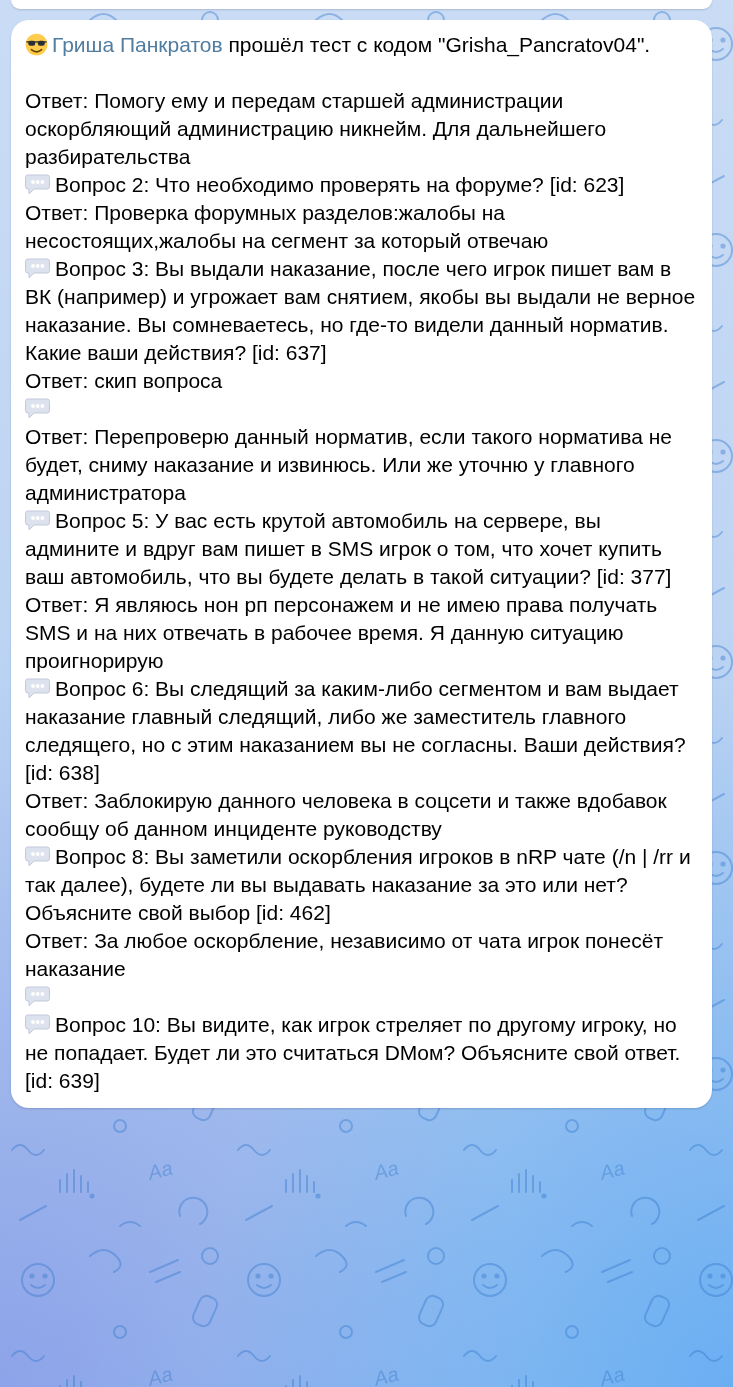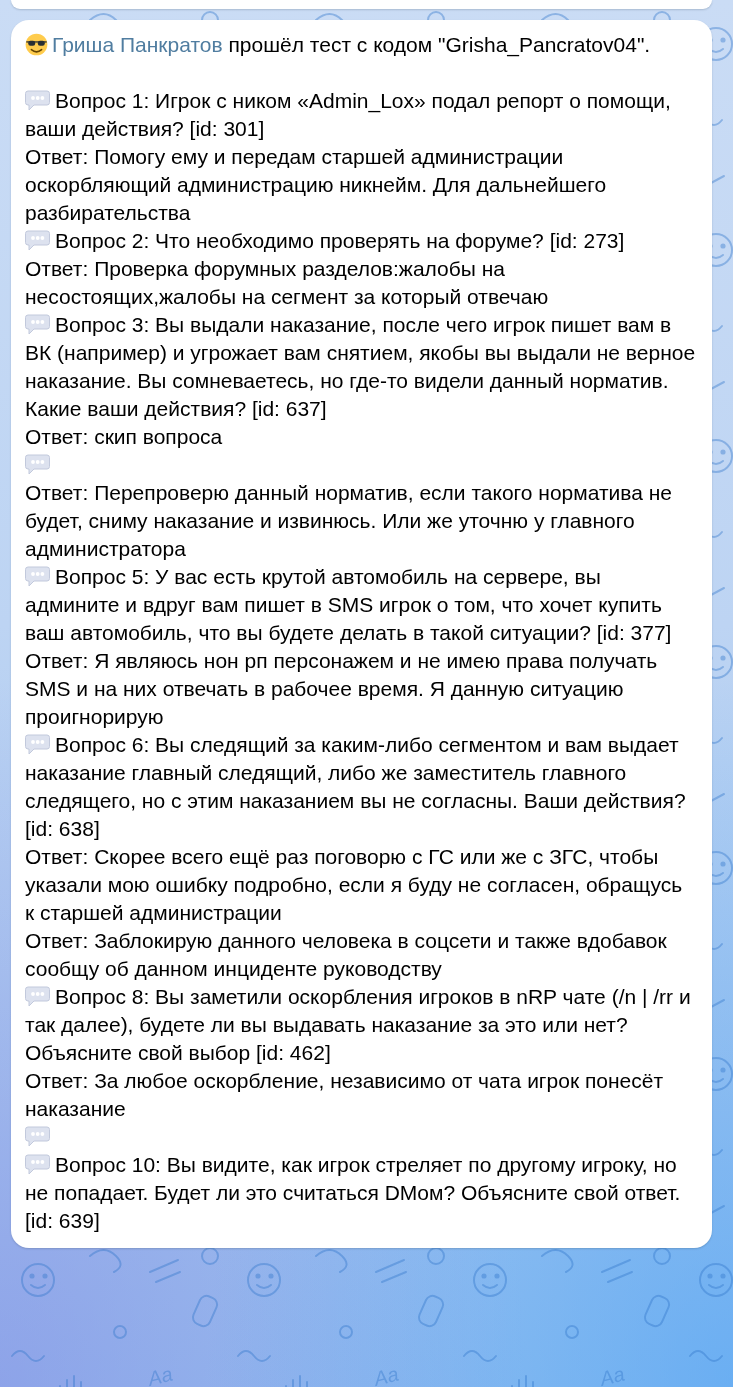--- a/index.html
+++ b/index.html
@@ -68,37 +68,29 @@
       <path d="M2 13 h32 v2 h-32 z" fill="#292F33"></path>
       <rect x="5" y="12" width="11" height="8" rx="3.5" fill="#292F33"></rect>
       <rect x="20" y="12" width="11" height="8" rx="3.5" fill="#292F33"></rect>
       <path d="M10 26 q8 7 16 0" fill="none" stroke="#664500" stroke-width="2.4" stroke-linecap="round"></path>
     </svg><a class="mention">Гриша Панкратов</a><span> прошёл тест с кодом "Grisha_Pancratov04".</span>
   </p>
 
   <div class="gap"></div>
 
   <div>
-  <div class="qa-q">
-    <svg class="balloon-svg" width="25" height="21" viewBox="0 0 25 21">
-      <path d="M3 1 h19 a2.5 2.5 0 0 1 2.5 2.5 v9 a2.5 2.5 0 0 1 -2.5 2.5 h-13 l-5 5 v-5 h-1 a2.5 2.5 0 0 1 -2.5 -2.5 v-9 A2.5 2.5 0 0 1 3 1 z" fill="#dde2ef" stroke="#c2c9dc" stroke-width="1"></path>
-      <circle cx="8" cy="8" r="1.9" fill="#ffffff"></circle>
-      <circle cx="12.7" cy="8" r="1.9" fill="#ffffff"></circle>
-      <circle cx="17.4" cy="8" r="1.9" fill="#ffffff"></circle>
-    </svg><span>Вопрос 1: Игрок с ником «Admin_Lox» подал репорт о помощи, ваши действия? [id: 301]</span>
-  </div>
   <div class="qa-a"><span>Ответ: Помогу ему и передам старшей администрации оскорбляющий администрацию никнейм. Для дальнейшего разбирательства</span></div>
 
   <div class="qa-q">
     <svg class="balloon-svg" width="25" height="21" viewBox="0 0 25 21">
       <path d="M3 1 h19 a2.5 2.5 0 0 1 2.5 2.5 v9 a2.5 2.5 0 0 1 -2.5 2.5 h-13 l-5 5 v-5 h-1 a2.5 2.5 0 0 1 -2.5 -2.5 v-9 A2.5 2.5 0 0 1 3 1 z" fill="#dde2ef" stroke="#c2c9dc" stroke-width="1"></path>
       <circle cx="8" cy="8" r="1.9" fill="#ffffff"></circle>
       <circle cx="12.7" cy="8" r="1.9" fill="#ffffff"></circle>
       <circle cx="17.4" cy="8" r="1.9" fill="#ffffff"></circle>
-    </svg><span>Вопрос 2: Что необходимо проверять на форуме? [id: 273]</span>
+    </svg><span>Вопрос 2: Что необходимо проверять на форуме? [id: 623]</span>
   </div>
   <div class="qa-a"><span>Ответ: Проверка форумных разделов:жалобы на несостоящих,жалобы на сегмент за который отвечаю</span></div>
 
   <div class="qa-q">
     <svg class="balloon-svg" width="25" height="21" viewBox="0 0 25 21">
       <path d="M3 1 h19 a2.5 2.5 0 0 1 2.5 2.5 v9 a2.5 2.5 0 0 1 -2.5 2.5 h-13 l-5 5 v-5 h-1 a2.5 2.5 0 0 1 -2.5 -2.5 v-9 A2.5 2.5 0 0 1 3 1 z" fill="#dde2ef" stroke="#c2c9dc" stroke-width="1"></path>
       <circle cx="8" cy="8" r="1.9" fill="#ffffff"></circle>
       <circle cx="12.7" cy="8" r="1.9" fill="#ffffff"></circle>
       <circle cx="17.4" cy="8" r="1.9" fill="#ffffff"></circle>
     </svg><span>Вопрос 3: Вы выдали наказание, после чего игрок пишет вам в ВК (например) и угрожает вам снятием, якобы вы выдали не верное наказание. Вы сомневаетесь, но где-то видели данный норматив. Какие ваши действия? [id: 637]</span>
@@ -126,21 +118,20 @@
   <div class="qa-a"><span>Ответ: Я являюсь нон рп персонажем и не имею права получать SMS и на них отвечать в рабочее время. Я данную ситуацию проигнорирую</span></div>
 
   <div class="qa-q">
     <svg class="balloon-svg" width="25" height="21" viewBox="0 0 25 21">
       <path d="M3 1 h19 a2.5 2.5 0 0 1 2.5 2.5 v9 a2.5 2.5 0 0 1 -2.5 2.5 h-13 l-5 5 v-5 h-1 a2.5 2.5 0 0 1 -2.5 -2.5 v-9 A2.5 2.5 0 0 1 3 1 z" fill="#dde2ef" stroke="#c2c9dc" stroke-width="1"></path>
       <circle cx="8" cy="8" r="1.9" fill="#ffffff"></circle>
       <circle cx="12.7" cy="8" r="1.9" fill="#ffffff"></circle>
       <circle cx="17.4" cy="8" r="1.9" fill="#ffffff"></circle>
     </svg><span>Вопрос 6: Вы следящий за каким-либо сегментом и вам выдает наказание главный следящий, либо же заместитель главного следящего, но с этим наказанием вы не согласны. Ваши действия? [id: 638]</span>
   </div>
-  <div class="qa-a"><span>Ответ: Скорее всего ещё раз поговорю с ГС или же с ЗГС, чтобы указали мою ошибку подробно, если я буду не согласен, обращусь к старшей администрации</span></div>
 
   <div class="qa-a"><span>Ответ: Заблокирую данного человека в соцсети и также вдобавок сообщу об данном инциденте руководству</span></div>
 
   <div class="qa-q">
     <svg class="balloon-svg" width="25" height="21" viewBox="0 0 25 21">
       <path d="M3 1 h19 a2.5 2.5 0 0 1 2.5 2.5 v9 a2.5 2.5 0 0 1 -2.5 2.5 h-13 l-5 5 v-5 h-1 a2.5 2.5 0 0 1 -2.5 -2.5 v-9 A2.5 2.5 0 0 1 3 1 z" fill="#dde2ef" stroke="#c2c9dc" stroke-width="1"></path>
       <circle cx="8" cy="8" r="1.9" fill="#ffffff"></circle>
       <circle cx="12.7" cy="8" r="1.9" fill="#ffffff"></circle>
       <circle cx="17.4" cy="8" r="1.9" fill="#ffffff"></circle>
     </svg><span>Вопрос 8: Вы заметили оскорбления игроков в nRP чате (/n | /rr и так далее), будете ли вы выдавать наказание за это или нет? Объясните свой выбор [id: 462]</span>

